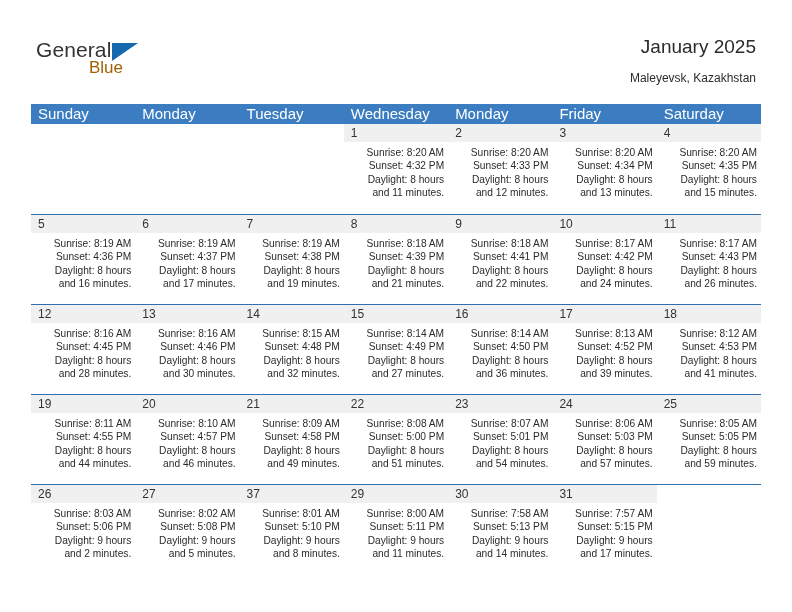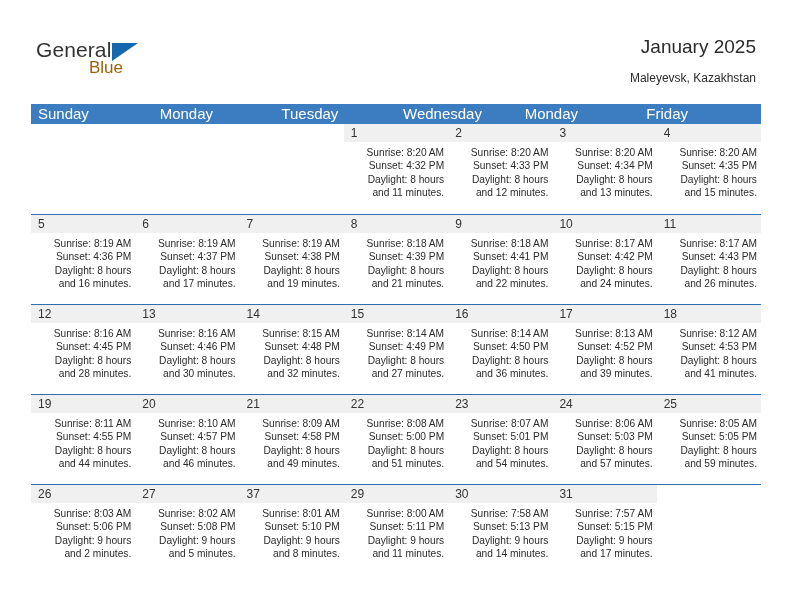--- a/index.html
+++ b/index.html
@@ -177,20 +177,21 @@
   </div>
 
   <div class="calendar">
     <div class="weekdays" id="weekday-row">
         <div class="weekday">Sunday</div>
         <div class="weekday">Monday</div>
         <div class="weekday">Tuesday</div>
         <div class="weekday">Wednesday</div>
         <div class="weekday">Monday</div>
         <div class="weekday">Friday</div>
+        <div class="weekday">Saturday</div>
       </div>
     <div id="weeks-container">
         <div class="week first">
           <div class="day empty">
             <div class="daynum-band">
               <span class="daynum"></span>
             </div>
           </div>
           <div class="day empty">
             <div class="daynum-band">

